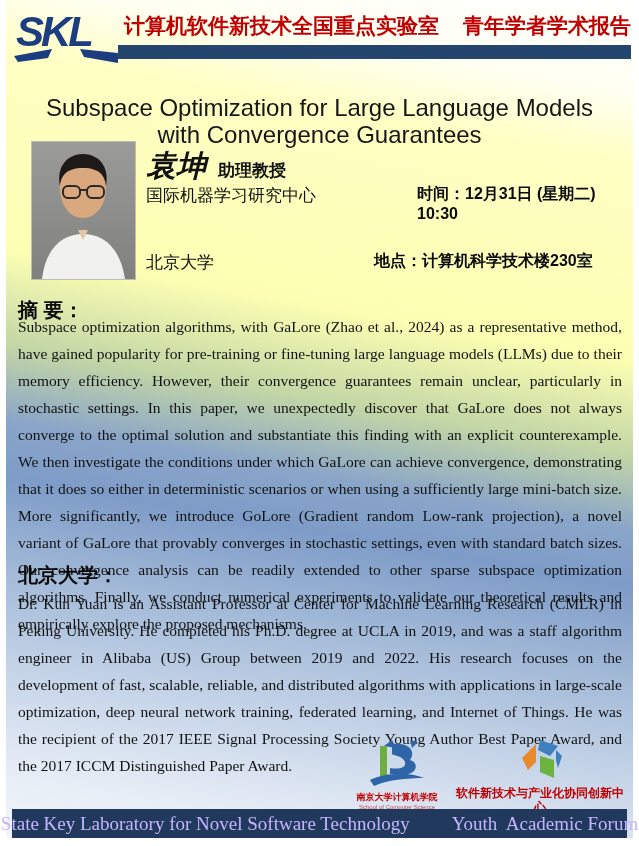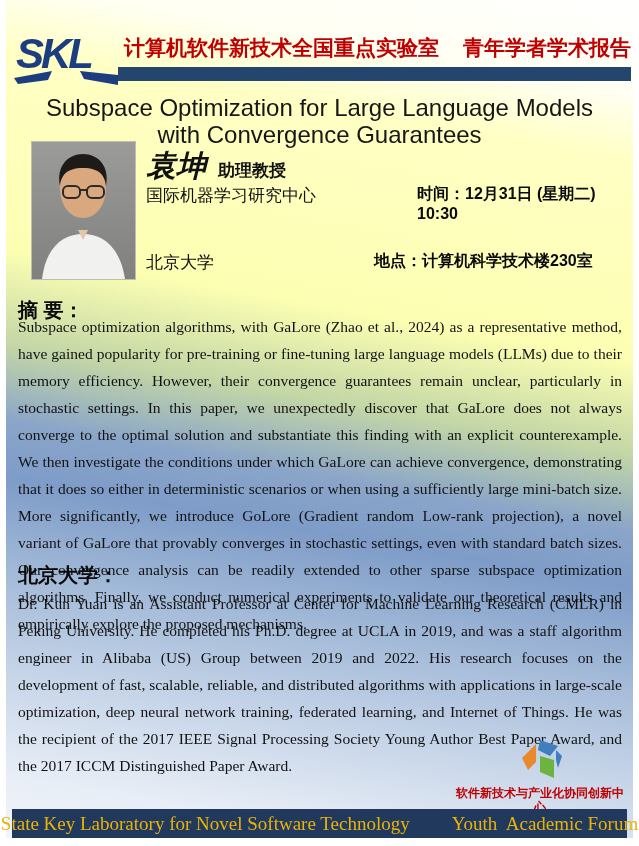--- a/index.html
+++ b/index.html
@@ -20,21 +20,21 @@
       #fcffb2 38%,
       #c3d6a6 48%,
       #8aa5c9 56%,
       #7e9cc8 62%,
       #a3bad8 72%,
       #c8d6e9 83%,
       #e7edf6 93%,
       #f2f6fb 100%);
   }
   
-  .hdr{position:absolute;left:6px;right:6px;top:28px;height:60px;}
+  .hdr{position:absolute;left:6px;right:6px;top:6px;height:60px;}
   .skl-logo{position:absolute;left:8px;top:2px;width:104px;height:58px;}
   .hdr-bar{position:absolute;left:112px;right:2px;top:39px;height:14px;background:#24456e;}
   .hdr-text{
     position:absolute;left:118px;right:2px;top:6px;
     display:flex;justify-content:space-between;align-items:center;
     font-weight:bold;font-size:21px;color:#c00000;
     font-family:"Liberation Sans", sans-serif;
     white-space:nowrap;
   }
   
@@ -77,21 +77,21 @@
   .logo-caption-cn{font-size:9px;font-weight:bold;color:#c00000;line-height:11px;}
   .logo-caption-en{font-size:6px;color:#c05050;line-height:8px;}
   #cic-block .logo-caption-cn{font-size:12px;line-height:14px;}
   #cic-block .logo-caption-en{font-size:5px;color:#9aa4ae;}
   
   .footer{
     position:absolute;left:12px;right:12px;top:809px;height:29px;
     background:#22395e;
     display:flex;align-items:center;justify-content:center;gap:42px;
     font-family:"Liberation Serif", serif;
-    font-size:19px;color:#eab308;
+    font-size:19px;color:#c4b5fd;
   }
   .footer span{white-space:pre;}
 </style>
 </head>
 <body>
 
 <div id="poster">
   <div id="bg"></div>
 
   <div class="hdr">
@@ -136,20 +136,31 @@
   <div class="spk-aff2">北京大学</div>
   <div class="spk-time">时间：12月31日 (星期二) 10:30</div>
   <div class="spk-loc">地点：计算机科学技术楼230室</div>
 
   <div id="abstract-head" class="sec-head">摘 要：</div>
   <div id="abstract-body" class="sec-body">Subspace optimization algorithms, with GaLore (Zhao et al., 2024) as a representative method, have gained popularity for pre-training or fine-tuning large language models (LLMs) due to their memory efficiency. However, their convergence guarantees remain unclear, particularly in stochastic settings. In this paper, we unexpectedly discover that GaLore does not always converge to the optimal solution and substantiate this finding with an explicit counterexample. We then investigate the conditions under which GaLore can achieve convergence, demonstrating that it does so either in deterministic scenarios or when using a sufficiently large mini-batch size. More significantly, we introduce GoLore (Gradient random Low-rank projection), a novel variant of GaLore that provably converges in stochastic settings, even with standard batch sizes. Our convergence analysis can be readily extended to other sparse subspace optimization algorithms. Finally, we conduct numerical experiments to validate our theoretical results and empirically explore the proposed mechanisms.</div>
 
   <div id="bio-head" class="sec-head">北京大学：</div>
   <div id="bio-body" class="sec-body">Dr. Kun Yuan is an Assistant Professor at Center for Machine Learning Research (CMLR) in Peking University. He completed his Ph.D. degree at UCLA in 2019, and was a staff algorithm engineer in Alibaba (US) Group between 2019 and 2022. His research focuses on the development of fast, scalable, reliable, and distributed algorithms with applications in large-scale optimization, deep neural network training, federated learning, and Internet of Things. He was the recipient of the 2017 IEEE Signal Processing Society Young Author Best Paper Award, and the 2017 ICCM Distinguished Paper Award.</div>
 
+  <div id="nju-block" class="logo-block">
+    <svg width="62" height="50" viewBox="0 0 62 50">
+      <polygon points="18,8 26,2 30,10" fill="#2e64a8"></polygon>
+      <polygon points="44,2 52,4 46,10" fill="#2e64a8"></polygon>
+      <rect x="14" y="8" width="7" height="34" fill="#6fae3e"></rect>
+      <path d="M26 6 C44 4 50 14 44 22 C52 24 52 34 42 36 L24 36 L24 30 C36 32 42 28 38 22 C34 17 28 18 26 16 Z" fill="#2e64a8"></path>
+      <path d="M4 42 C20 34 44 34 58 40 C42 40 20 42 8 48 Z" fill="#2e64a8"></path>
+    </svg>
+    <div class="logo-caption-cn">南京大学计算机学院</div>
+    <div class="logo-caption-en">School of Computer Science</div>
+  </div>
 
   <div id="cic-block" class="logo-block">
     <svg width="52" height="46" viewBox="0 0 52 46">
       <polygon points="8,22 22,8 22,26 14,34" fill="#e8892b"></polygon>
       <polygon points="26,4 44,10 36,20 24,14" fill="#3f7fbf"></polygon>
       <polygon points="26,20 40,24 40,42 26,36" fill="#6db33f"></polygon>
       <polygon points="42,14 48,20 44,32 42,24" fill="#3f7fbf"></polygon>
     </svg>
     <div class="logo-caption-cn">软件新技术与产业化协同创新中心</div>
     <div class="logo-caption-en">Collaborative Innovation Center of Novel Software Technology and Industrialization</div>

